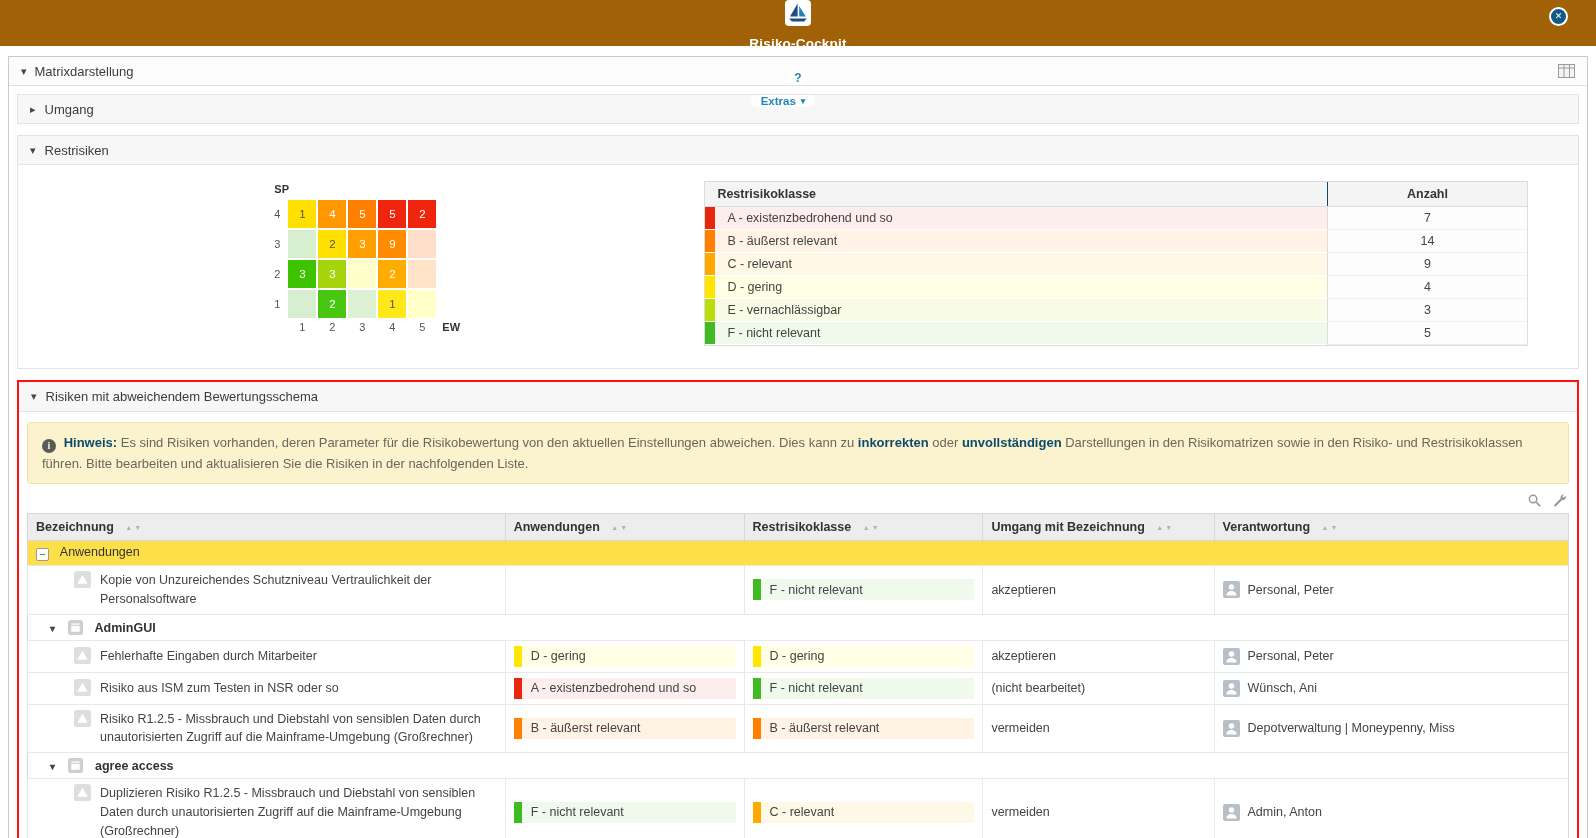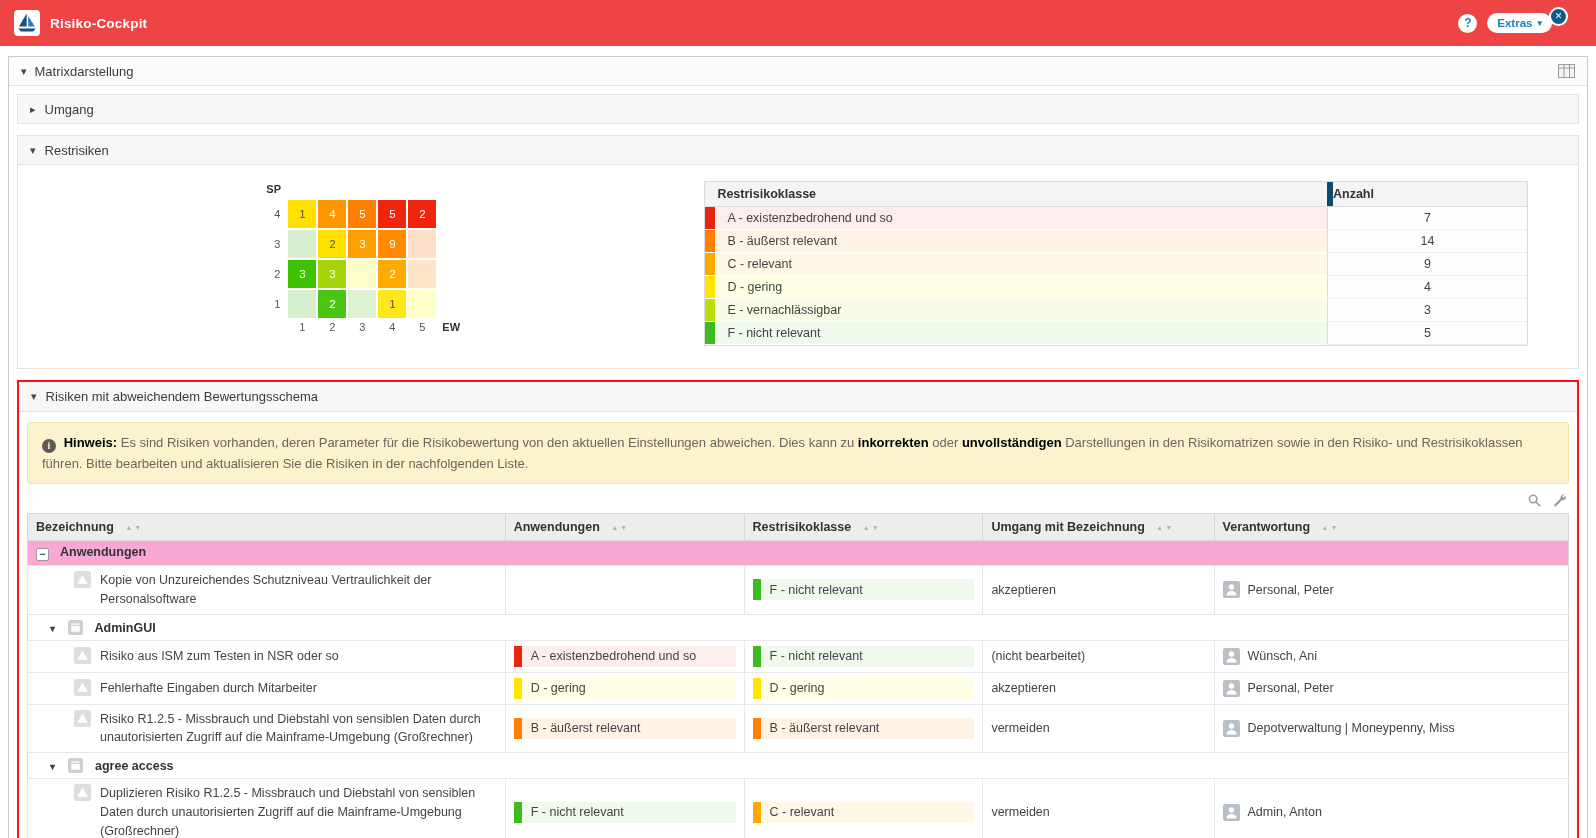--- a/index.html
+++ b/index.html
@@ -48,99 +48,99 @@
   .bar {
     height:30px; display:flex; align-items:center; gap:9px; padding:0 12px;
     background:#f7f7f7; border:1px solid #e3e3e3; color:#3c3c3c; font-size:13px;
   }
   .section { margin-bottom:11px; }
   .sec-risiken { margin-bottom:11px; }
 
   
   .rest-body { display:flex; padding:16px 0 22px 0; background:#fff; border:1px solid #e3e3e3; border-top:none; }
   .matrix-wrap { width:44%; display:flex; justify-content:center; padding-top:2px; }
-  .m-sp { font-weight:700; font-size:11px; color:#333; margin:0 0 5px 4px; }
+  .m-sp { font-weight:700; font-size:11px; color:#333; margin:0 0 5px 12px; }
   .m-row { display:flex; align-items:center; margin-bottom:2px; }
   .m-ytick { width:26px; text-align:right; padding-right:8px; font-size:11px; color:#555; }
   .m-cell {
     width:28px; height:28px; margin-right:2px; display:flex; align-items:center;
     justify-content:center; font-size:11.5px;
   }
   .m-xrow { display:flex; align-items:center; margin-top:3px; }
   .m-xspacer { width:26px; }
   .m-xtick { width:28px; margin-right:2px; text-align:center; font-size:11px; color:#555; }
   .m-ew { font-weight:700; font-size:11px; color:#333; margin-left:4px; }
 
   .legend-wrap { flex:1; margin-right:50px; }
   .legend { border:1px solid #dcdcdc; }
   .legend-header { display:flex; background:#f4f4f4; border-bottom:1px solid #dcdcdc; font-weight:700; font-size:12.5px; color:#333; }
   .lh-class { flex:1; padding:5px 12px; }
-  .lh-count { width:200px; border-left:6px solid #0c4a6e; padding:5px 0; }
+  .lh-count { width:200px; border-left:1px solid #0c4a6e; padding:5px 0; text-align:center; }
   .legend-row { display:flex; align-items:stretch; }
   .lr-class { flex:1; display:flex; align-items:center; border-bottom:1px solid #ffffff; }
   .lr-swatch { width:10px; align-self:stretch; }
   .lr-label { padding:4px 12px; font-size:12.5px; color:#444; }
   .lr-count {
     width:200px; border-left:1px solid #dcdcdc; border-bottom:1px solid #f0f0f0;
     background:#fdfdfd; display:flex; align-items:center; justify-content:center;
     font-size:12.5px; color:#444;
   }
 
   
   .hl-section { border:2px solid #ff1111; margin-bottom:0; }
   .hl-section .bar { border:none; border-bottom:1px solid #e3e3e3; }
   .hl-content { padding:10px 8px 8px 8px; background:#fff; }
 
   .hint {
     background:#fbf3cd; border:1px solid #f1e3a4; border-radius:3px;
     padding:9px 14px; font-size:13px; color:#6a675c; line-height:1.62;
   }
-  .hint .b { font-weight:700; color:#000000; }
+  .hint .b { font-weight:700; color:#0c4a6e; }
   .info-icon {
     display:inline-flex; width:14px; height:14px; border-radius:50%; background:#5a5a5a;
     color:#fbf3cd; align-items:center; justify-content:center; font-weight:700;
     font-size:10px; font-family:"Liberation Serif", serif; margin-right:4px; vertical-align:-2px;
   }
 
   .tools { display:flex; justify-content:flex-end; gap:10px; align-items:center; margin:7px 2px 4px 0; height:18px; }
   .tool-btn { background:none; border:none; display:flex; }
 
   
   table.rtable { width:100%; border-collapse:collapse; border:1px solid #d8d8d8; table-layout:fixed; }
   .rtable th {
     background:#ededed; font-size:12.5px; font-weight:700; color:#333; text-align:left;
     padding:6px 8px; border:1px solid #d8d8d8;
   }
   .sort { display:inline-flex; gap:2px; margin-left:8px; color:#b3b3b3; font-size:7px; vertical-align:1px; }
   .rtable td {
     border-left:1px solid #e8e8e8; border-bottom:1px solid #e8e8e8;
     font-size:12.5px; color:#444; padding:5px 8px; vertical-align:middle;
   }
-  tr.group-row td { background:#f9a8d4; font-weight:700; color:#333; border-left:none; padding:4px 8px; }
+  tr.group-row td { background:#fde047; font-weight:400; color:#333; border-left:none; padding:4px 8px; }
   .minusbox {
     display:inline-flex; width:13px; height:13px; border:1px solid #9a9a9a; border-radius:2px;
     background:#fff; color:#555; font-size:11px; line-height:1; align-items:center;
     justify-content:center; margin-right:8px; vertical-align:-2px;
   }
   tr.subgroup-row td { font-weight:700; color:#333; border-left:none; padding:5px 8px 5px 22px; }
   .tree-caret { font-size:10px; color:#444; margin-right:9px; }
   .app-icon, .risk-icon, .avatar { display:inline-flex; flex:none; }
   .app-icon { margin-right:9px; vertical-align:-3px; }
   .bez-wrap { display:flex; gap:9px; padding-left:38px; align-items:flex-start; }
   .bez-text { line-height:1.5; }
   .class-box {
     display:flex; align-items:center; min-height:21px; border-left:8px solid transparent;
     padding:2px 9px; font-size:12.5px; color:#444; width:100%;
   }
   .verant-wrap { display:flex; align-items:center; gap:8px; }
 </style>
 </head>
 <body>
 
-<header class="topbar" style="background-color: #ef4444;">
+<header class="topbar" style="background-color: #a16207; flex-direction: column;">
   <span class="logo">
     <svg width="26" height="26" viewBox="0 0 26 26">
       <rect x="0" y="0" width="26" height="26" rx="4" fill="#ffffff"></rect>
       <path d="M12.6 3.5 L12.6 16.5 L5 16.5 Z" fill="#1c4f7a"></path>
       <path d="M14.2 6 L14.2 16.5 L20.8 16.5 Z" fill="#2a7fb5"></path>
       <path d="M4.2 18.5 h17.6 l-2.6 3 H6.8 Z" fill="#1c4f7a"></path>
     </svg>
   </span>
   <span class="app-title">Risiko-Cockpit</span>
   <span class="flex-spacer"></span>
@@ -425,81 +425,81 @@
 
             <tr class="data-row iact">
               <td>
                 <div class="bez-wrap">
                   <span class="risk-icon">
                     <svg width="17" height="17" viewBox="0 0 18 18">
                         <rect width="18" height="18" rx="3" fill="#dedede"></rect>
                         <path d="M9 4 L14.5 13.5 H3.5 Z" fill="#ffffff"></path>
                       </svg>
                   </span>
-                  <span class="bez-text">Risiko aus ISM zum Testen in NSR oder so</span>
-                </div>
-              </td>
-              <td>
-                <div class="class-box" style="background-color: rgb(253, 238, 238); border-left-color: rgb(232, 37, 13);">
-                  <span>A - existenzbedrohend und so</span>
-                </div>
-              </td>
-              <td>
-                <div class="class-box" style="background-color: rgb(239, 250, 237); border-left-color: rgb(61, 187, 33);">
-                  <span>F - nicht relevant</span>
-                </div>
-              </td>
-              <td><span>(nicht bearbeitet)</span></td>
+                  <span class="bez-text">Fehlerhafte Eingaben durch Mitarbeiter</span>
+                </div>
+              </td>
+              <td>
+                <div class="class-box" style="background-color: rgb(255, 255, 230); border-left-color: rgb(255, 229, 0);">
+                  <span>D - gering</span>
+                </div>
+              </td>
+              <td>
+                <div class="class-box" style="background-color: rgb(255, 255, 230); border-left-color: rgb(255, 229, 0);">
+                  <span>D - gering</span>
+                </div>
+              </td>
+              <td><span>akzeptieren</span></td>
               <td>
                 <div class="verant-wrap">
                   <span class="avatar">
                     <svg width="17" height="17" viewBox="0 0 17 17">
                         <rect width="17" height="17" rx="2" fill="#b8bfc6"></rect>
                         <circle cx="8.5" cy="6" r="2.7" fill="#fff"></circle>
                         <path d="M3.4 14.5 c0-3.1 2.3-4.6 5.1-4.6 s5.1 1.5 5.1 4.6 z" fill="#fff"></path>
                       </svg>
                   </span>
-                  <span>Wünsch, Ani</span>
+                  <span>Personal, Peter</span>
                 </div>
               </td>
             </tr>
 
             <tr class="data-row iact">
               <td>
                 <div class="bez-wrap">
                   <span class="risk-icon">
                     <svg width="17" height="17" viewBox="0 0 18 18">
                         <rect width="18" height="18" rx="3" fill="#dedede"></rect>
                         <path d="M9 4 L14.5 13.5 H3.5 Z" fill="#ffffff"></path>
                       </svg>
                   </span>
-                  <span class="bez-text">Fehlerhafte Eingaben durch Mitarbeiter</span>
-                </div>
-              </td>
-              <td>
-                <div class="class-box" style="background-color: rgb(255, 255, 230); border-left-color: rgb(255, 229, 0);">
-                  <span>D - gering</span>
-                </div>
-              </td>
-              <td>
-                <div class="class-box" style="background-color: rgb(255, 255, 230); border-left-color: rgb(255, 229, 0);">
-                  <span>D - gering</span>
-                </div>
-              </td>
-              <td><span>akzeptieren</span></td>
+                  <span class="bez-text">Risiko aus ISM zum Testen in NSR oder so</span>
+                </div>
+              </td>
+              <td>
+                <div class="class-box" style="background-color: rgb(253, 238, 238); border-left-color: rgb(232, 37, 13);">
+                  <span>A - existenzbedrohend und so</span>
+                </div>
+              </td>
+              <td>
+                <div class="class-box" style="background-color: rgb(239, 250, 237); border-left-color: rgb(61, 187, 33);">
+                  <span>F - nicht relevant</span>
+                </div>
+              </td>
+              <td><span>(nicht bearbeitet)</span></td>
               <td>
                 <div class="verant-wrap">
                   <span class="avatar">
                     <svg width="17" height="17" viewBox="0 0 17 17">
                         <rect width="17" height="17" rx="2" fill="#b8bfc6"></rect>
                         <circle cx="8.5" cy="6" r="2.7" fill="#fff"></circle>
                         <path d="M3.4 14.5 c0-3.1 2.3-4.6 5.1-4.6 s5.1 1.5 5.1 4.6 z" fill="#fff"></path>
                       </svg>
                   </span>
-                  <span>Personal, Peter</span>
+                  <span>Wünsch, Ani</span>
                 </div>
               </td>
             </tr>
 
             <tr class="data-row iact">
               <td>
                 <div class="bez-wrap">
                   <span class="risk-icon">
                     <svg width="17" height="17" viewBox="0 0 18 18">
                         <rect width="18" height="18" rx="3" fill="#dedede"></rect>

